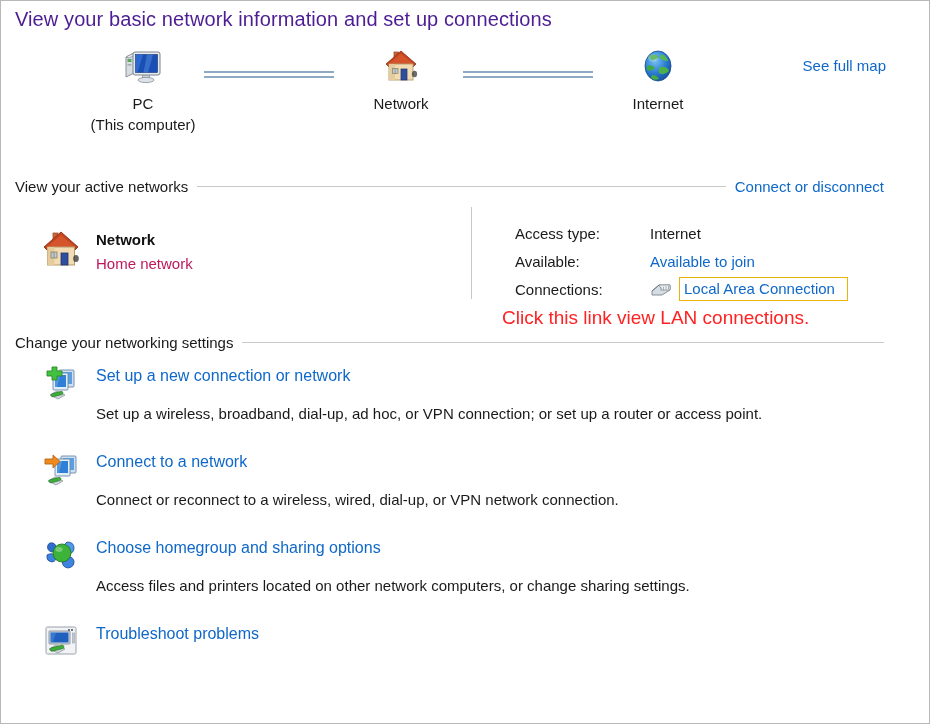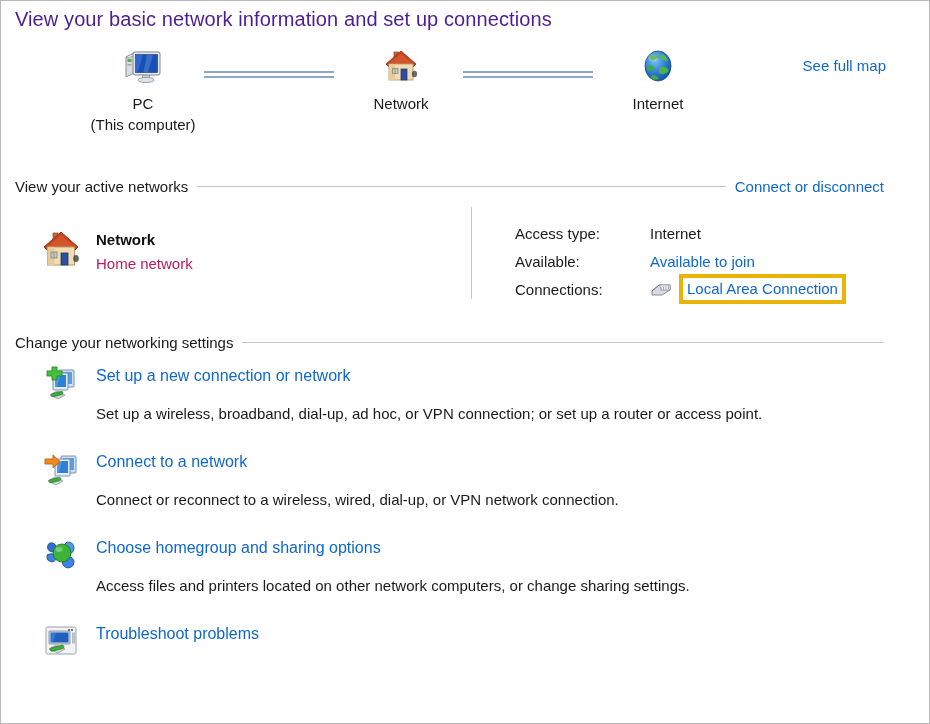--- a/index.html
+++ b/index.html
@@ -186,22 +186,22 @@
     cursor: pointer;
   }
 
   .conn-wrap {
     display: flex;
     align-items: center;
     gap: 7px;
   }
   .highlight-box {
     position: relative;
-    border: 4px solid #eab308;
-    padding: 1px 4px 2px 4px;
+    border: 1px solid #eab308;
+    padding: 1px 12px 2px 4px;
     line-height: 19px;
   }
 
   .annotation {
     position: absolute;
     left: 501px;
     top: 306px;
     font-size: 19px;
     color: #ff2222;
     white-space: nowrap;
@@ -394,20 +394,21 @@
             </svg>
           </span>
           <span class="highlight-box">
             <span class="detail-value is-link">Local Area Connection</span>
           </span>
         </span>
       </div>
     </div>
   </div>
 
+  <div class="annotation">Click this link view LAN connections.</div>
 
   <div class="section-head" id="head-settings">
     <span class="sh-text">Change your networking settings</span>
     <span class="sh-rule"></span>
   </div>
 
   <div class="settings-list">
 
     <div class="setting-item">
       <span class="si-icon">

